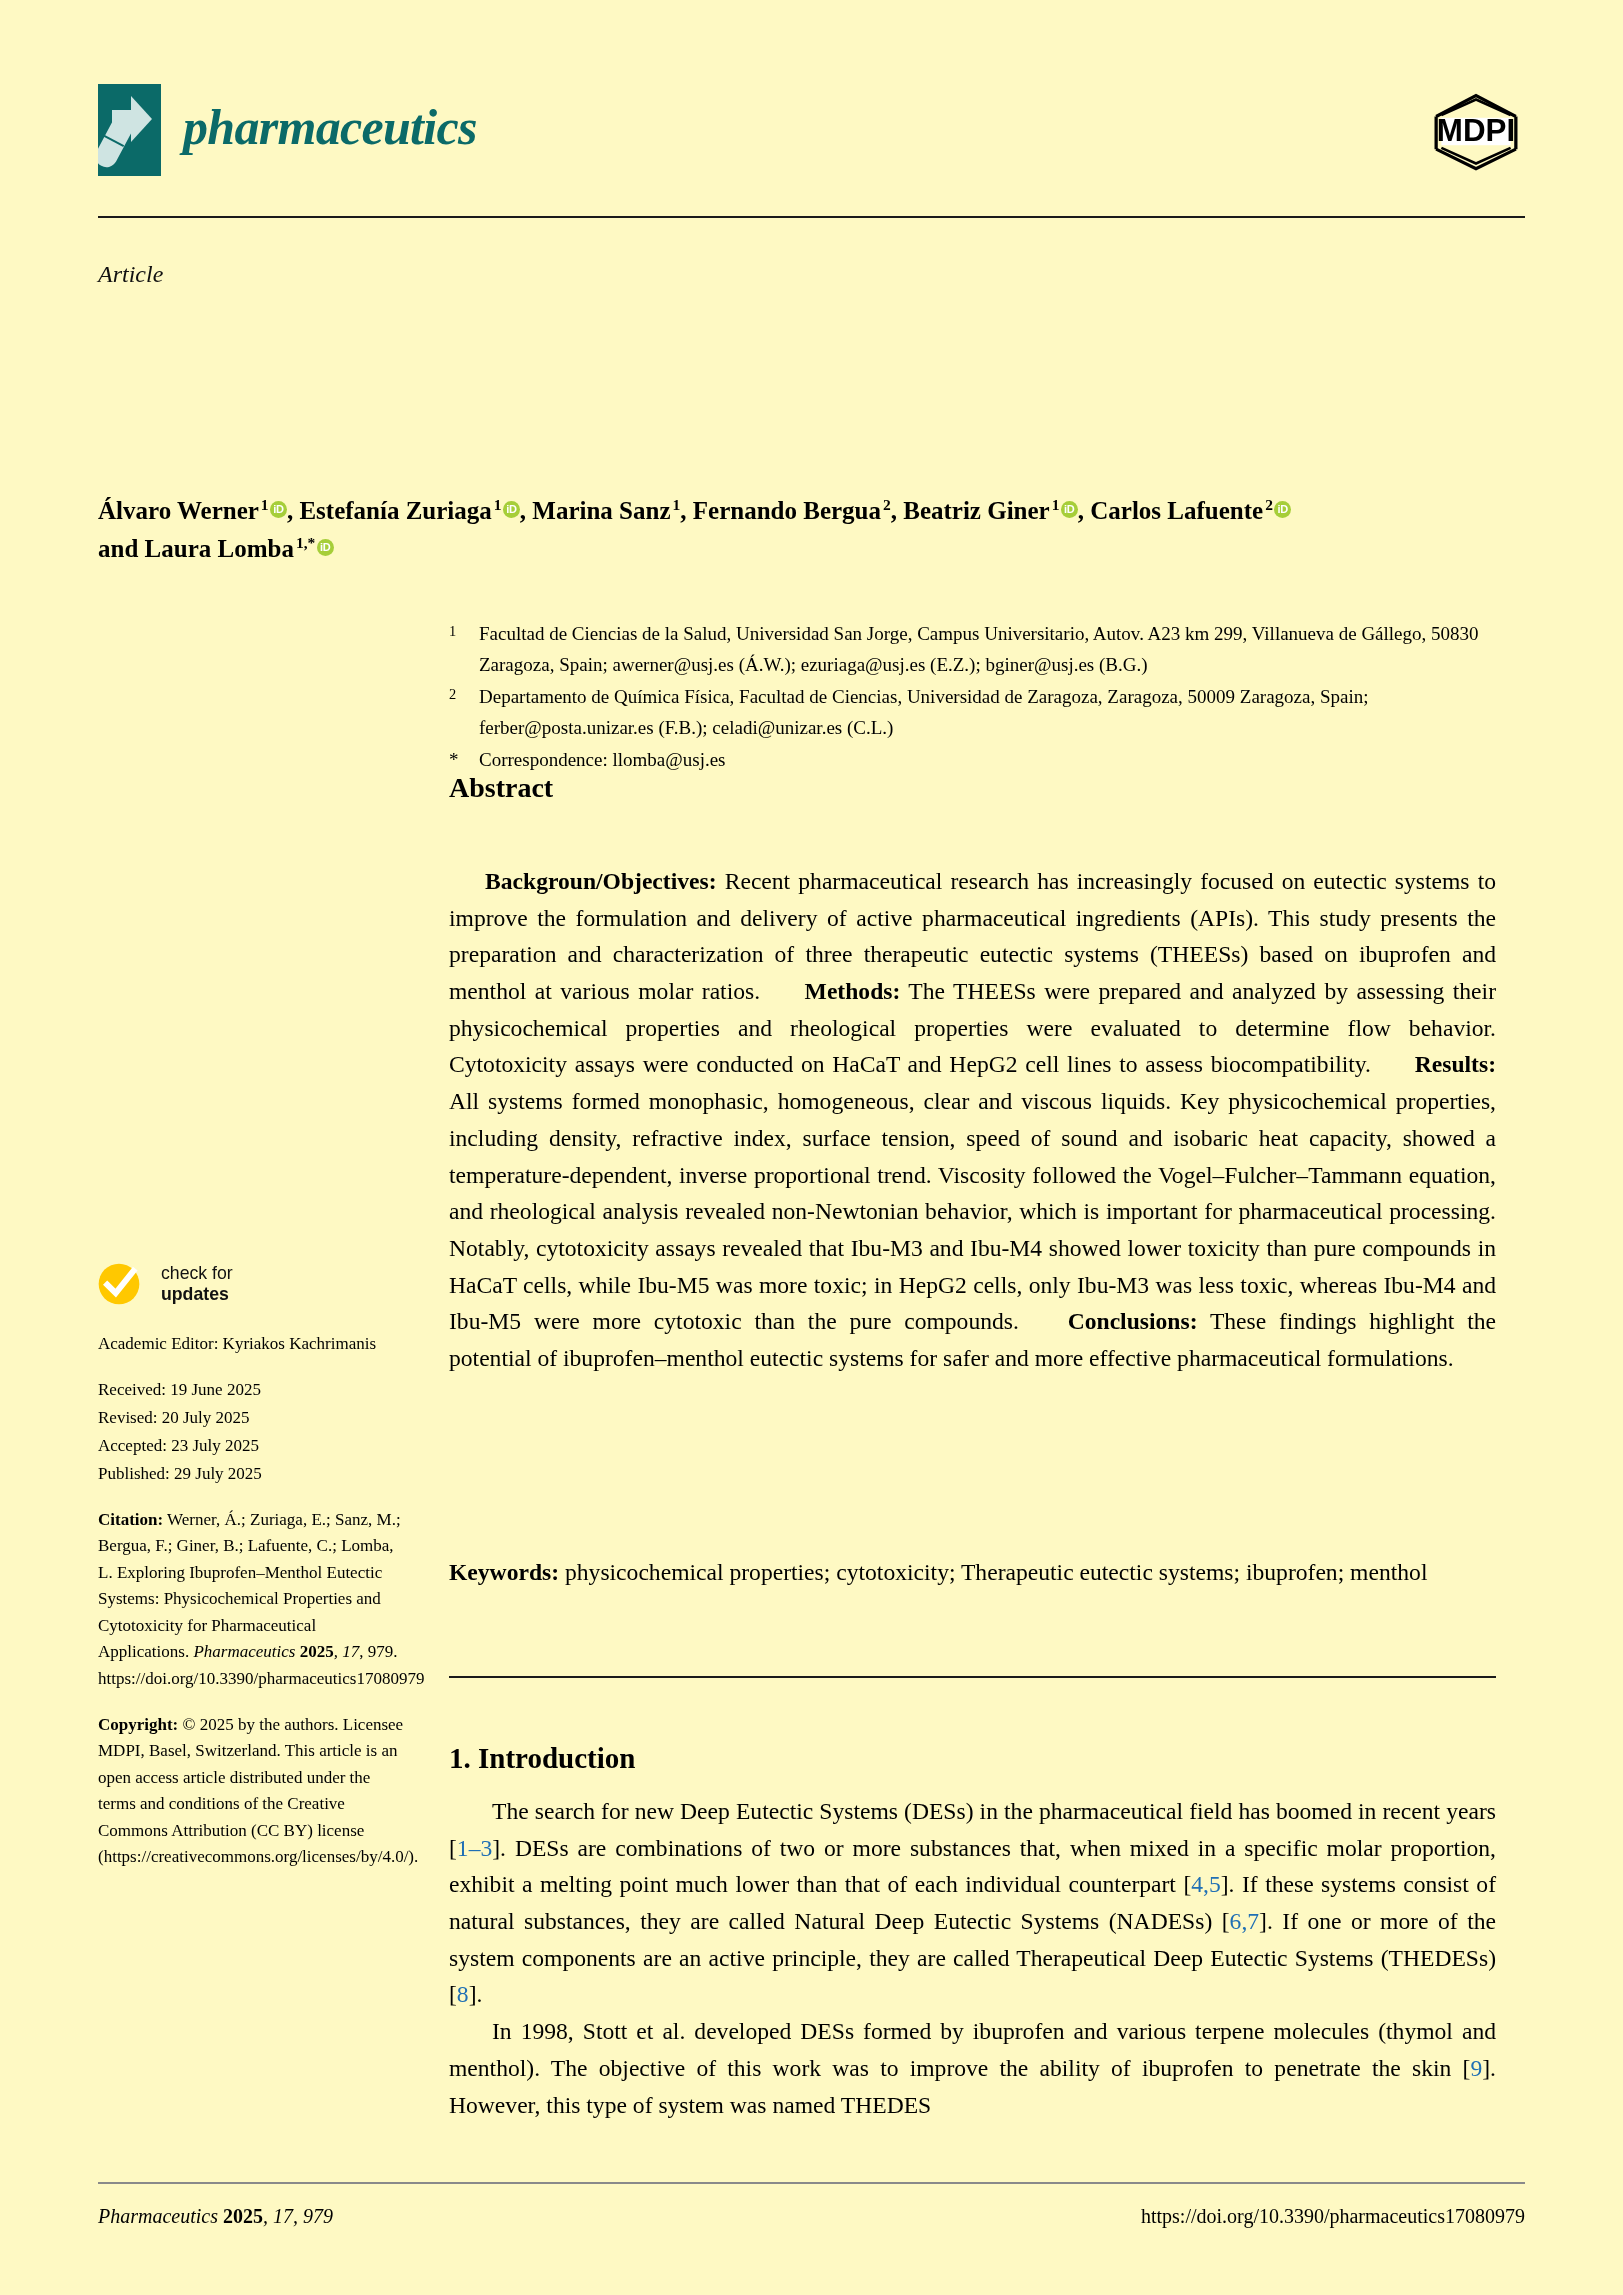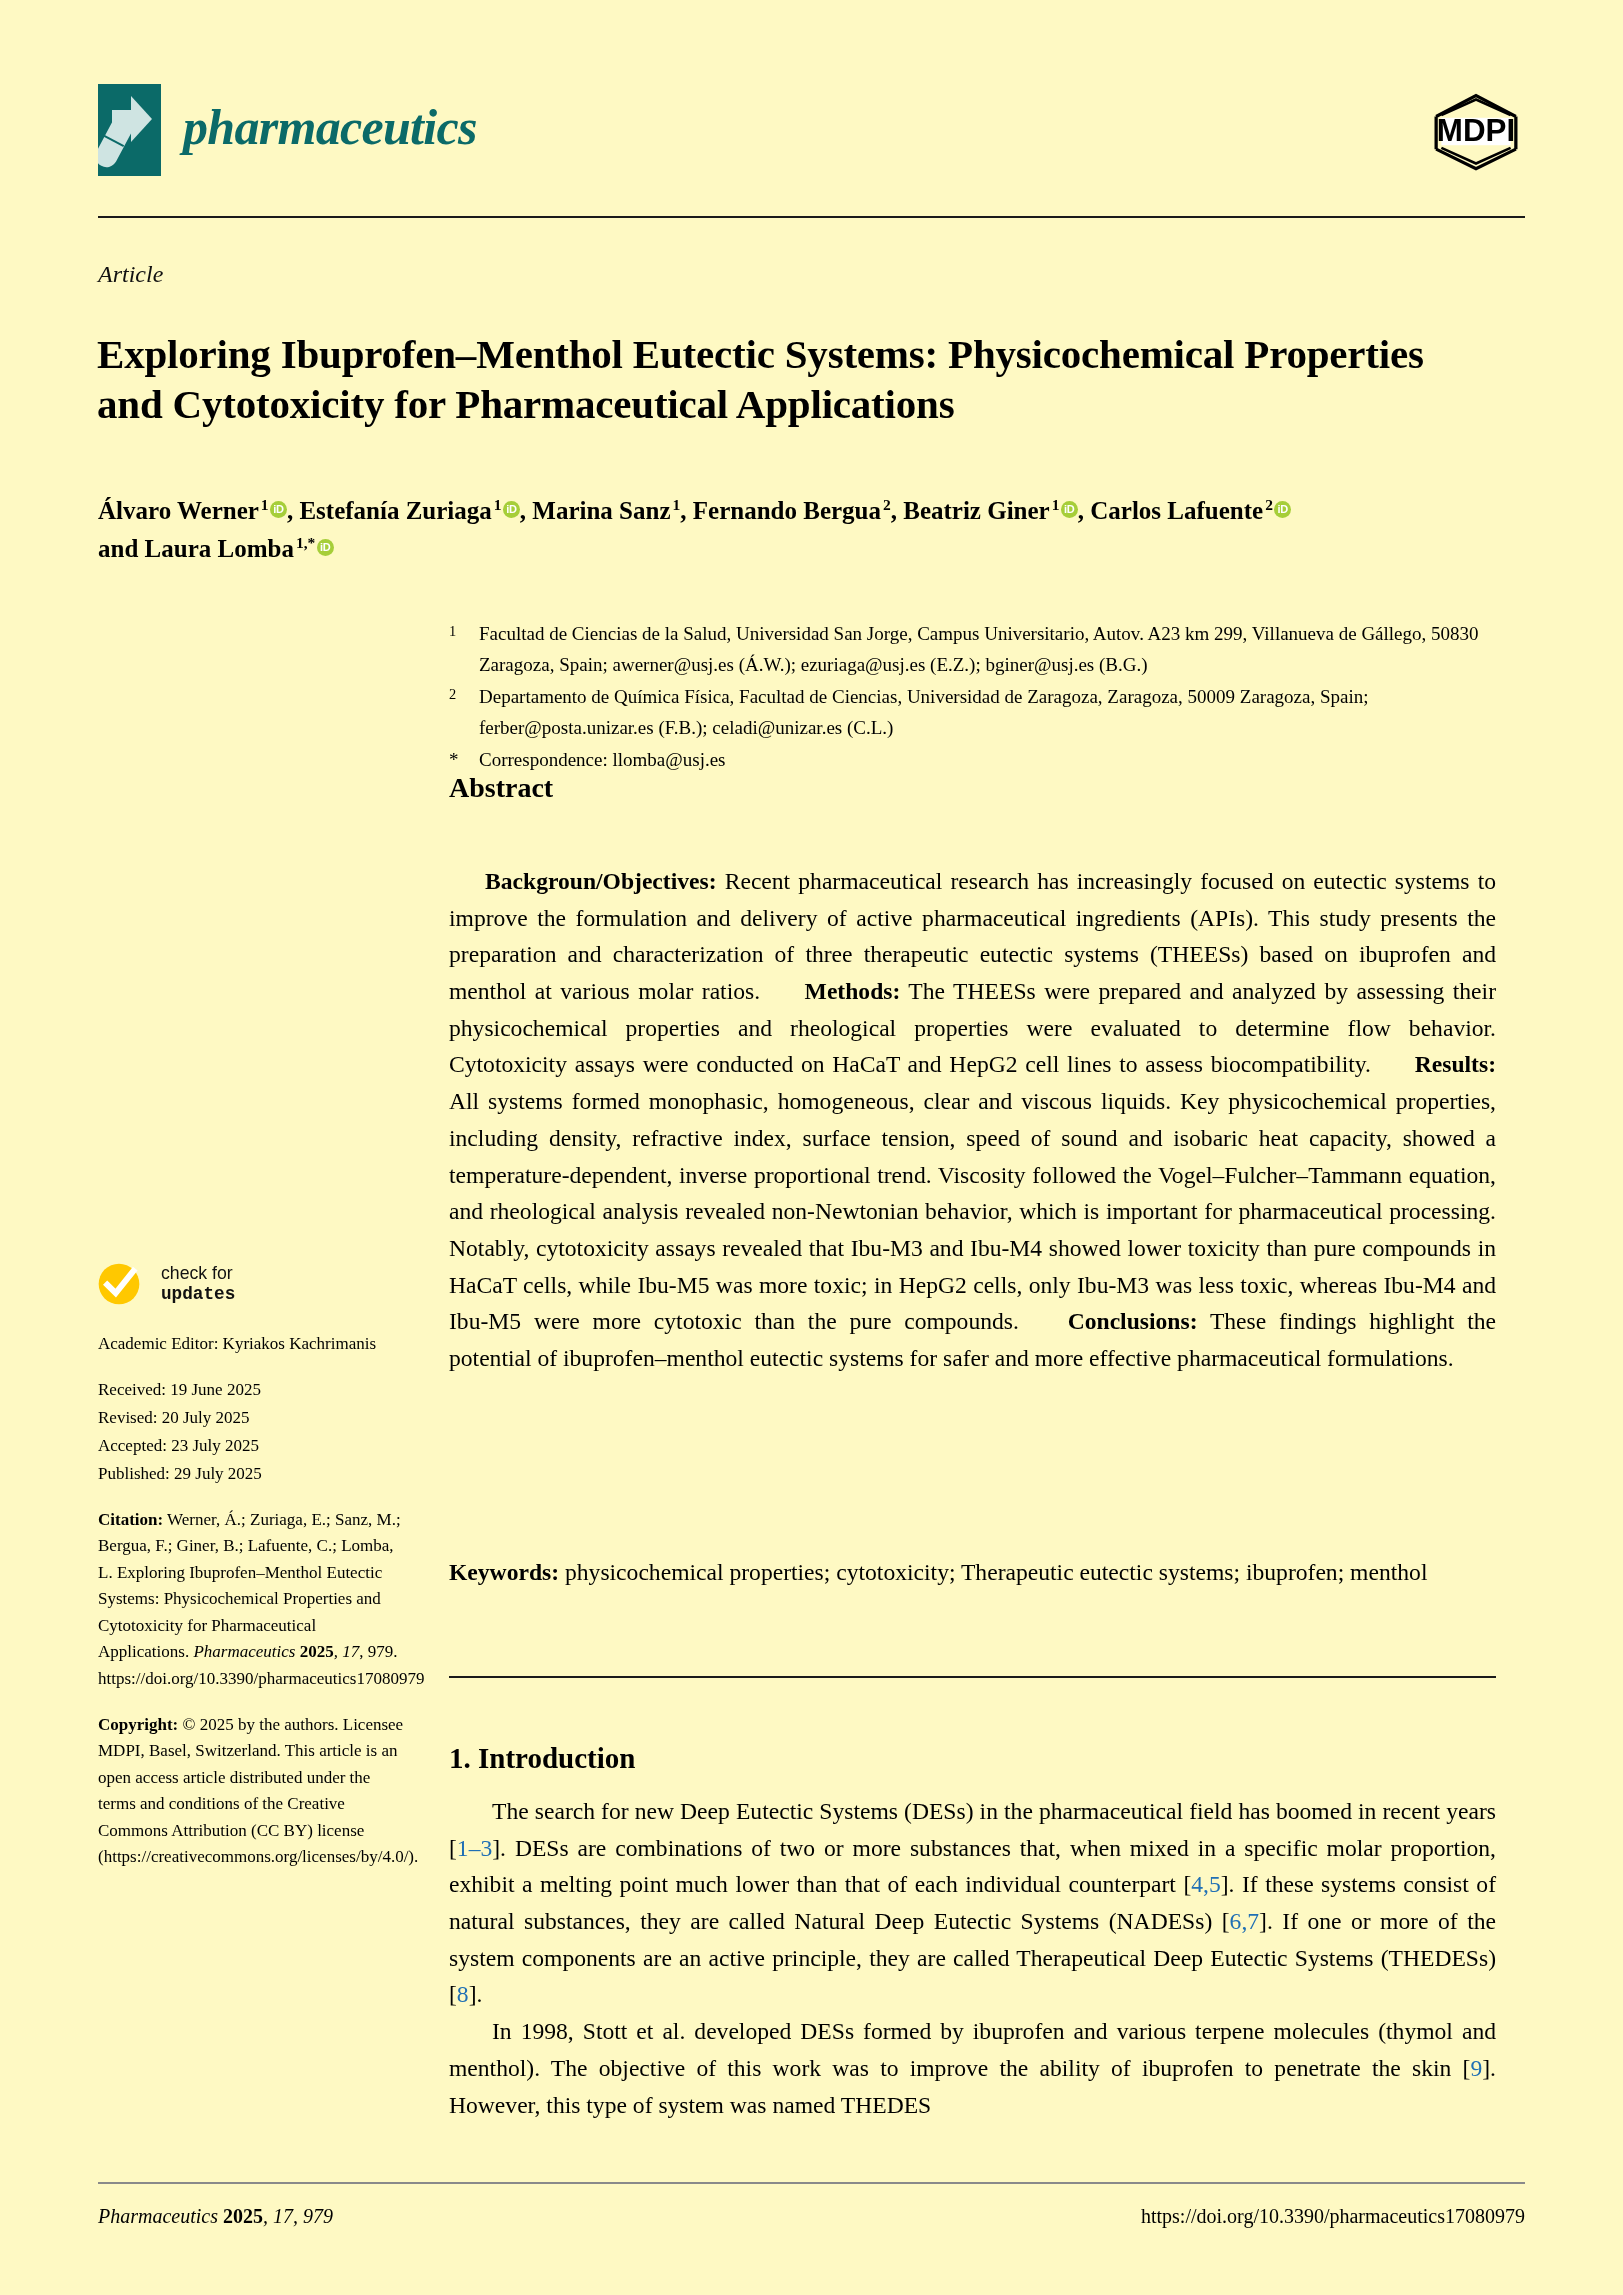--- a/index.html
+++ b/index.html
@@ -265,21 +265,21 @@
     height: 42px;
     position: relative;
     flex: 0 0 42px;
   }
   .cfu-text {
     font-family: "Liberation Sans", "DejaVu Sans", sans-serif;
     font-size: 17.7px;
     line-height: 1.16;
     color: #111;
   }
-  .cfu-text .b2 { font-weight: 700; font-family: Liberation Mono, monospace; }
+  .cfu-text .b2 { font-weight: 700; }
   .sb-block { margin-bottom: 19.6px; }
   .sb-block p { margin: 0 0 1.3px 0; }
   .sb-block b { font-weight: 700; }
   .sb-block i { font-style: italic; }
 
   
   .rule-bottom {
     position: absolute;
     left: 98px;
     top: 2182px;
@@ -321,21 +321,20 @@
       <path d="M14 42 L14 92 M14 42 L75 10 L136 42 M136 42 L136 92 M136 92 L75 122 L14 92" fill="none" stroke="#000" stroke-width="5"></path>
       <path d="M22 40 L75 16 L128 40" fill="none" stroke="#000" stroke-width="4"></path>
       <path d="M22 90 L75 114 L128 90" fill="none" stroke="#000" stroke-width="4"></path>
       <rect x="22" y="44" width="106" height="42" fill="#fff"></rect>
       <text x="75" y="80" text-anchor="middle" font-family="Liberation Sans, sans-serif" font-size="48" font-weight="700" fill="#000">MDPI</text>
     </svg>
   </div>
   <div class="rule-top"></div>
 
   <div class="article-kind">Article</div>
-  <h1 class="title">Exploring Ibuprofen–Menthol Eutectic Systems: Physicochemical Properties and Cytotoxicity for Pharmaceutical Applications</h1>
 
   <div class="authors">
     <span><span>Álvaro Werner</span></span><sup class="aff">1</sup><span class="orcid">iD</span>,
     <span><span>Estefanía Zuriaga</span></span><sup class="aff">1</sup><span class="orcid">iD</span>,
     <span><span>Marina Sanz</span></span><sup class="aff">1</sup>,
     <span><span>Fernando Bergua</span></span><sup class="aff">2</sup>,
     <span><span>Beatriz Giner</span></span><sup class="aff">1</sup><span class="orcid">iD</span>,
     <span><span>Carlos Lafuente</span></span><sup class="aff">2</sup><span class="orcid">iD</span><br>
     <span>and </span><span>Laura Lomba</span><sup class="aff">1,*</sup><span class="orcid">iD</span>
   </div>

